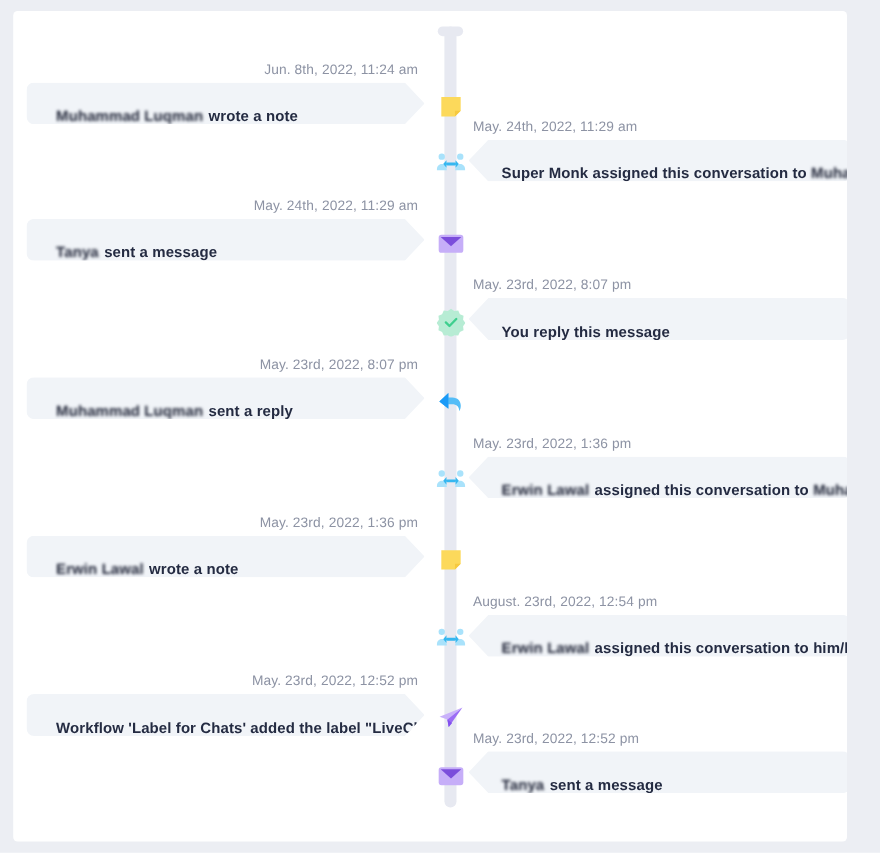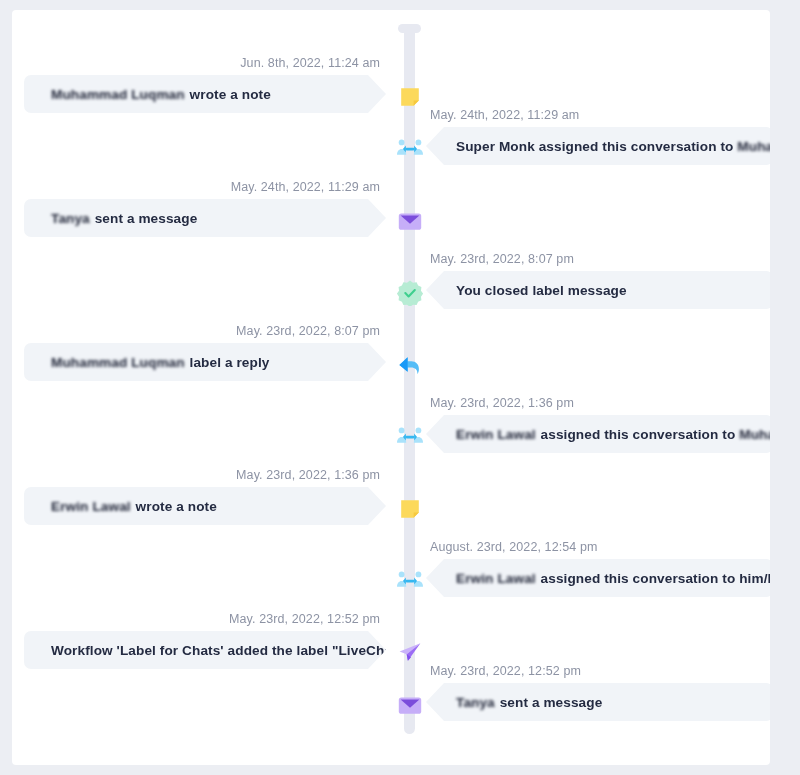--- a/index.html
+++ b/index.html
@@ -49,21 +49,21 @@
   }
   .row.left  .stamp { right: 408px; text-align: right; }
   .row.right .stamp { left: 418px;  text-align: left; }
 
   .bubble {
     position: absolute;
     top: 19px;
     height: 38px;
     background: #f1f4f8;
     display: flex;
-    align-items: center;
+    align-items: flex-end;
     font-size: 13.6px;
     font-weight: bold;
     color: #242b42;
     white-space: nowrap;
     letter-spacing: .1px;
   }
   .row.left .bubble {
     left: 12px;
     width: 362px;
     padding-left: 27px;
@@ -144,33 +144,33 @@
         <div class="marker">
           <svg width="24" height="19" viewBox="0 0 24 19">
         <rect x="0.8" y="1.4" width="22.4" height="16.4" rx="2.6" fill="#c6aef8"></rect>
         <path d="M2.6 3.4h18.8L12 11.8z" fill="#7b4ddb"></path>
       </svg>
         </div>
       </div>
       <div class="row right" style="top: 242px;">
         <div class="stamp">May. 23rd, 2022, 8:07 pm</div>
         <div class="bubble">
-          <span>You closed label message</span>
+          <span>You reply this message</span>
         </div>
         <div class="marker">
           <svg width="26" height="26" viewBox="0 0 26 26">
         <path d="M13 0.6l3 2.1 3.6-.4 1.5 3.3 3.3 1.5-.4 3.6 2.1 3-2.1 3 .4 3.6-3.3 1.5-1.5 3.3-3.6-.4-3 2.1-3-2.1-3.6.4-1.5-3.3-3.3-1.5.4-3.6-2.1-3 2.1-3-.4-3.6 3.3-1.5L6.4 2.3l3.6.4z" fill="#b7ecd4"></path>
         <path d="M8.3 13.1l3.3 3.3 6.2-6.4" stroke="#3ecf8e" stroke-width="2.1" fill="none" stroke-linecap="round" stroke-linejoin="round"></path>
       </svg>
         </div>
       </div>
       <div class="row left" style="top: 314px;">
         <div class="stamp">May. 23rd, 2022, 8:07 pm</div>
         <div class="bubble">
-          <span><span class="redact">Muhammad Luqman</span> <span>label a reply</span></span>
+          <span><span class="redact">Muhammad Luqman</span> <span>sent a reply</span></span>
         </div>
         <div class="marker">
           <svg width="24" height="21" viewBox="0 0 24 21">
         <path d="M9.6 2.2v4.1h3.7c4.6 0 7.6 3.2 7.6 7.6 0 1.9-.5 3.6-1.5 5 .2-4.1-2.4-6.3-6.4-6.3H9.6v4.1L1.4 10z" fill="#55bdf7"></path>
         <path d="M9.6 2.2v14.5L1.4 10z" fill="#1b9af7"></path>
       </svg>
         </div>
       </div>
       <div class="row right" style="top: 386px;">
         <div class="stamp">May. 23rd, 2022, 1:36 pm</div>

